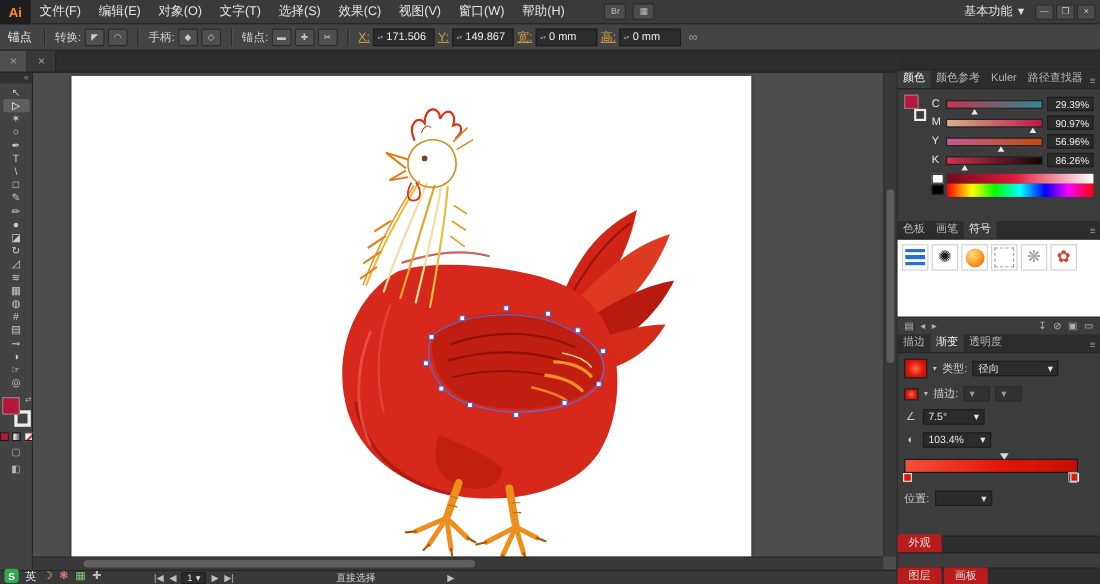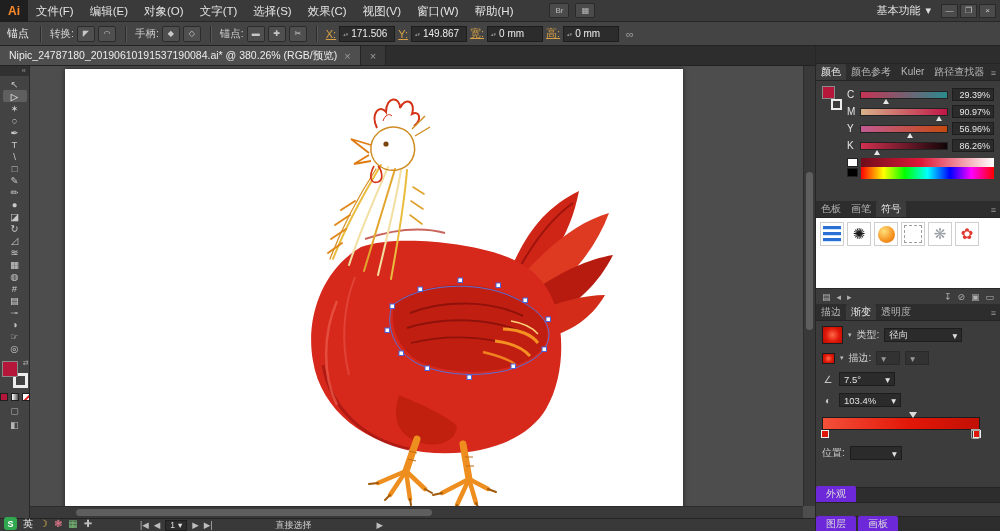--- a/index.html
+++ b/index.html
@@ -58,21 +58,21 @@
   .canvas{position:absolute;left:30px;top:66px;right:185px;bottom:13px;background:#4d4d4d;overflow:hidden;z-index:1}
   .artboard{position:absolute;left:35px;top:3px;width:618px;height:448px;background:#fff;box-shadow:0 0 5px rgba(0,0,0,.55)}
   .vscroll{position:absolute;right:0;top:0;width:12px;bottom:12px;background:#393939;border-left:1px solid #2c2c2c}
   .vthumb{position:absolute;left:2px;right:2px;top:24%;height:36%;background:#5e5e5e;border-radius:5px}
   .hscroll{position:absolute;left:0;right:12px;bottom:0;height:12px;background:#393939;border-top:1px solid #2c2c2c}
   .hthumb{position:absolute;top:2px;bottom:2px;left:6%;width:46%;background:#5e5e5e;border-radius:5px}
 
   
   .statusbar{position:absolute;left:0;bottom:0;width:815px;height:13px;background:#393939;border-top:1px solid #242424;display:flex;align-items:center;font-size:8.5px;color:#bdbdbd;gap:5px;padding-left:140px;z-index:8}
   .sb-box{display:flex;align-items:center;gap:3px;background:#2c2c2c;border:1px solid #1e1e1e;height:11px;padding:0 4px;color:#ddd}
-  .sb-tool{margin-left:58px;color:#cfcfcf;font-size:9px}
+  .sb-tool{margin-left:88px;color:#cfcfcf;font-size:9px}
   .sb-arrow{margin-left:60px}
   .ime{position:absolute;left:4px;bottom:0;height:15px;display:flex;align-items:center;gap:6px;z-index:30}
   .ime-logo{width:13px;height:13px;background:#2fa84f;color:#fff;border-radius:3px;font-size:9px;font-weight:bold;display:flex;align-items:center;justify-content:center}
   .ime-lang{color:#eee;font-size:10px}
   .ime-ic{font-size:10px;line-height:13px}
 
   
   .dock{position:absolute;top:46px;right:0;width:185px;bottom:0;background:#3c3c3c;border-left:1px solid #262626;display:flex;flex-direction:column;z-index:15}
   .dock-spacer{height:18px;background:#2d2d2d;border-bottom:1px solid #242424}
   .ptabs{height:17px;background:#2d2d2d;display:flex;align-items:flex-end;font-size:10px;color:#b5b5b5;border-bottom:1px solid #242424}
@@ -121,21 +121,21 @@
   .dd.dis{opacity:.55}
   .gp-icon{color:#c5c5c5;font-size:10px;width:12px;text-align:center}
   .ramp{position:relative;height:13px;margin:10px 14px 0 0;background:linear-gradient(90deg,#f4503a,#e21708 55%,#c21005);border:1px solid #1c1c1c}
   .ramp-mid{position:absolute;top:-6px;left:55%;width:0;height:0;border-left:4px solid transparent;border-right:4px solid transparent;border-top:6px solid #dcdcdc}
   .stop{position:absolute;bottom:-9px;width:8px;height:8px;background:#e01708;border:1px solid #eee}
   .stop.l{left:-2px}.stop.r{right:-2px}
   .trash{position:absolute;right:-1px;top:11px;width:9px;height:10px;border:1px solid #a8a8a8;border-top:2px solid #a8a8a8;border-radius:0 0 2px 2px}
   .loc-row{display:flex;align-items:center;gap:5px;margin-top:16px}
 
   .collapsed-row{height:16px;background:#2d2d2d;display:flex;align-items:flex-end;gap:2px;border-top:1px solid #242424;border-bottom:1px solid #242424}
-  .ctab{background:#6d28d9;color:#dcdcdc;font-size:10px;padding:2px 10px;line-height:12px;border-radius:2px 2px 0 0}
+  .ctab{background:#b91c1c;color:#dcdcdc;font-size:10px;padding:2px 10px;line-height:12px;border-radius:2px 2px 0 0}
   .dock-fill{flex:1}
   .dock-fill2{height:26px}
   .bottom-row{height:15px;background:#2d2d2d;display:flex;align-items:center;gap:2px;border-top:1px solid #242424}
 
   .watermark{position:absolute;right:5px;bottom:8px;z-index:40;color:rgba(255,255,255,.92);pointer-events:none;text-shadow:0 1px 3px rgba(0,0,0,.4);line-height:1}
   .wm1{font-size:34px;font-weight:bold;letter-spacing:2px}
   .wm2{font-size:20px;font-weight:bold;margin-top:2px;margin-left:4px}
 </style>
 </head>
 <body>
@@ -218,21 +218,20 @@
         <span class="cb-field">
           <span class="cb-spin">▴▾</span>
           <span class="cb-val">0 mm</span>
         </span>
       </div>
     <span class="cb-link">∞</span>
   </div>
 
   <div class="tabbar" id="doc-tabs">
       <div class="doctab active">
-        <span>Nipic_24787180_20190610191537190084.ai* @ 380.26% (RGB/预览)</span>
         <span class="tab-close">×</span>
       </div>
       <div class="doctab">
         <span class="tab-close">×</span>
       </div>
     </div>
 
   <div class="toolbar">
     <div class="tb-head">«</div>
     <div id="tool-stack">

